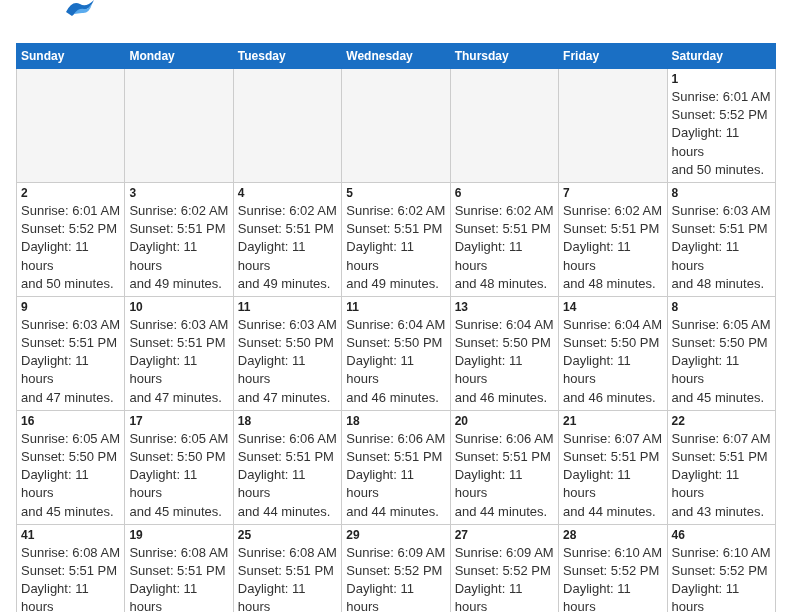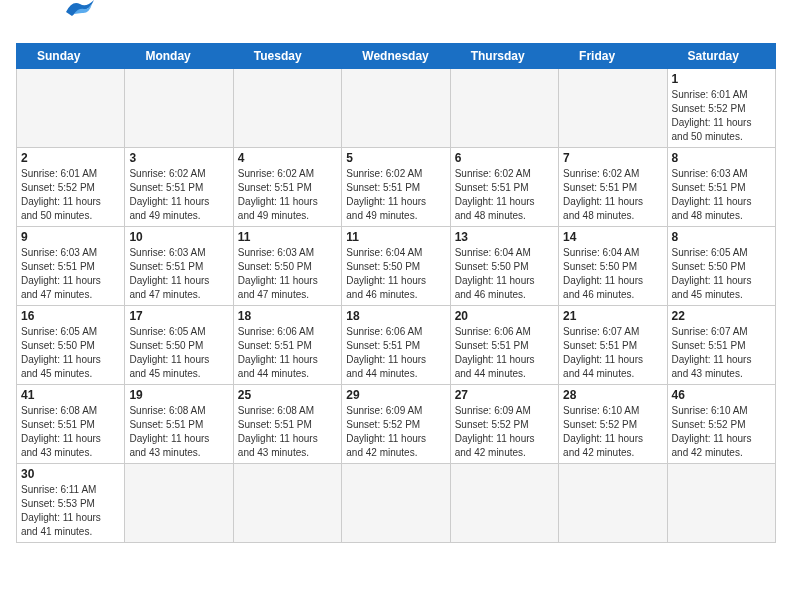--- a/index.html
+++ b/index.html
@@ -54,21 +54,21 @@
     .calendar {
       width: 100%;
       border-collapse: collapse;
       border: 1px solid #ccc;
     }
     .calendar th {
       background: #1a6fc4;
       color: #fff;
       font-size: 12px;
       font-weight: bold;
-      padding: 5px 20px;
+      padding: 5px 4px;
       text-align: left;
       border: 1px solid #1a6fc4;
     }
     .calendar td {
       border: 1px solid #ccc;
       vertical-align: top;
       padding: 3px 4px;
       width: 108px;
       min-height: 80px;
       background: #fff;
@@ -79,21 +79,21 @@
       background: #f5f5f5;
     }
     .day-num {
       font-size: 12px;
       font-weight: bold;
       color: #222;
       display: block;
       margin-bottom: 2px;
     }
     .day-info {
-      font-size: 10px;
+      font-size: 13px;
       color: #333;
       line-height: 1.4;
     }
     .last-row td {
       min-height: 60px;
     }
   </style>
 </head>
 <body>
 

